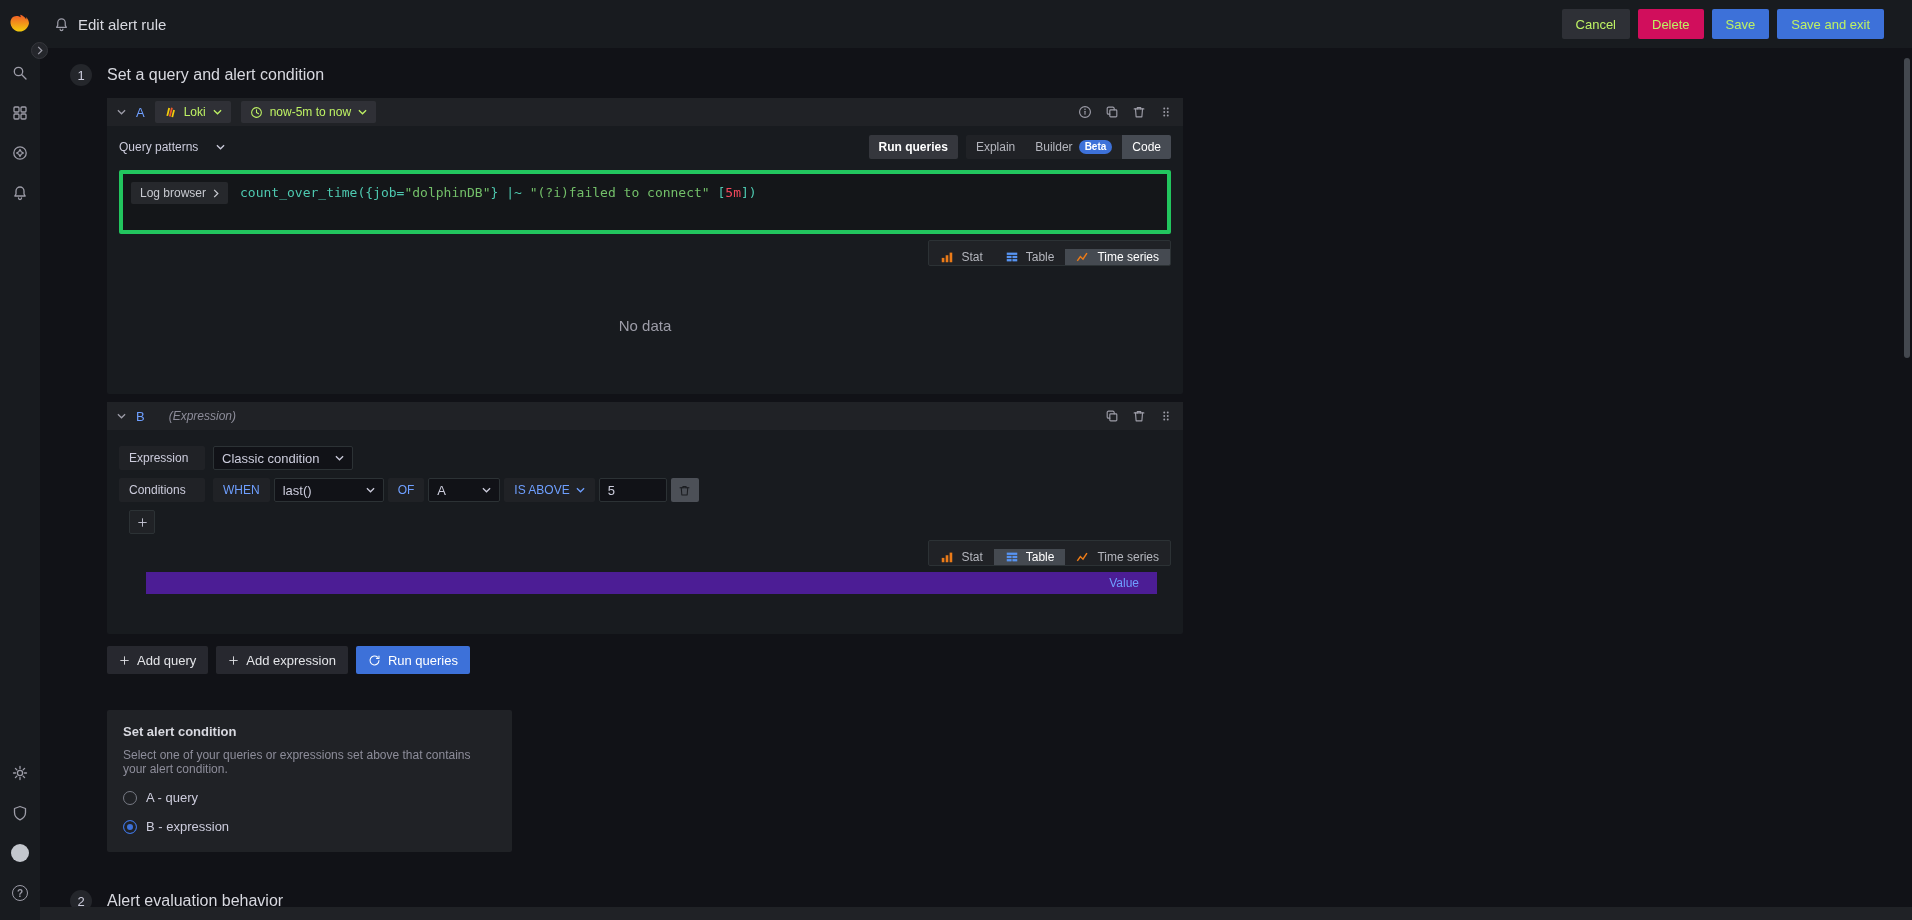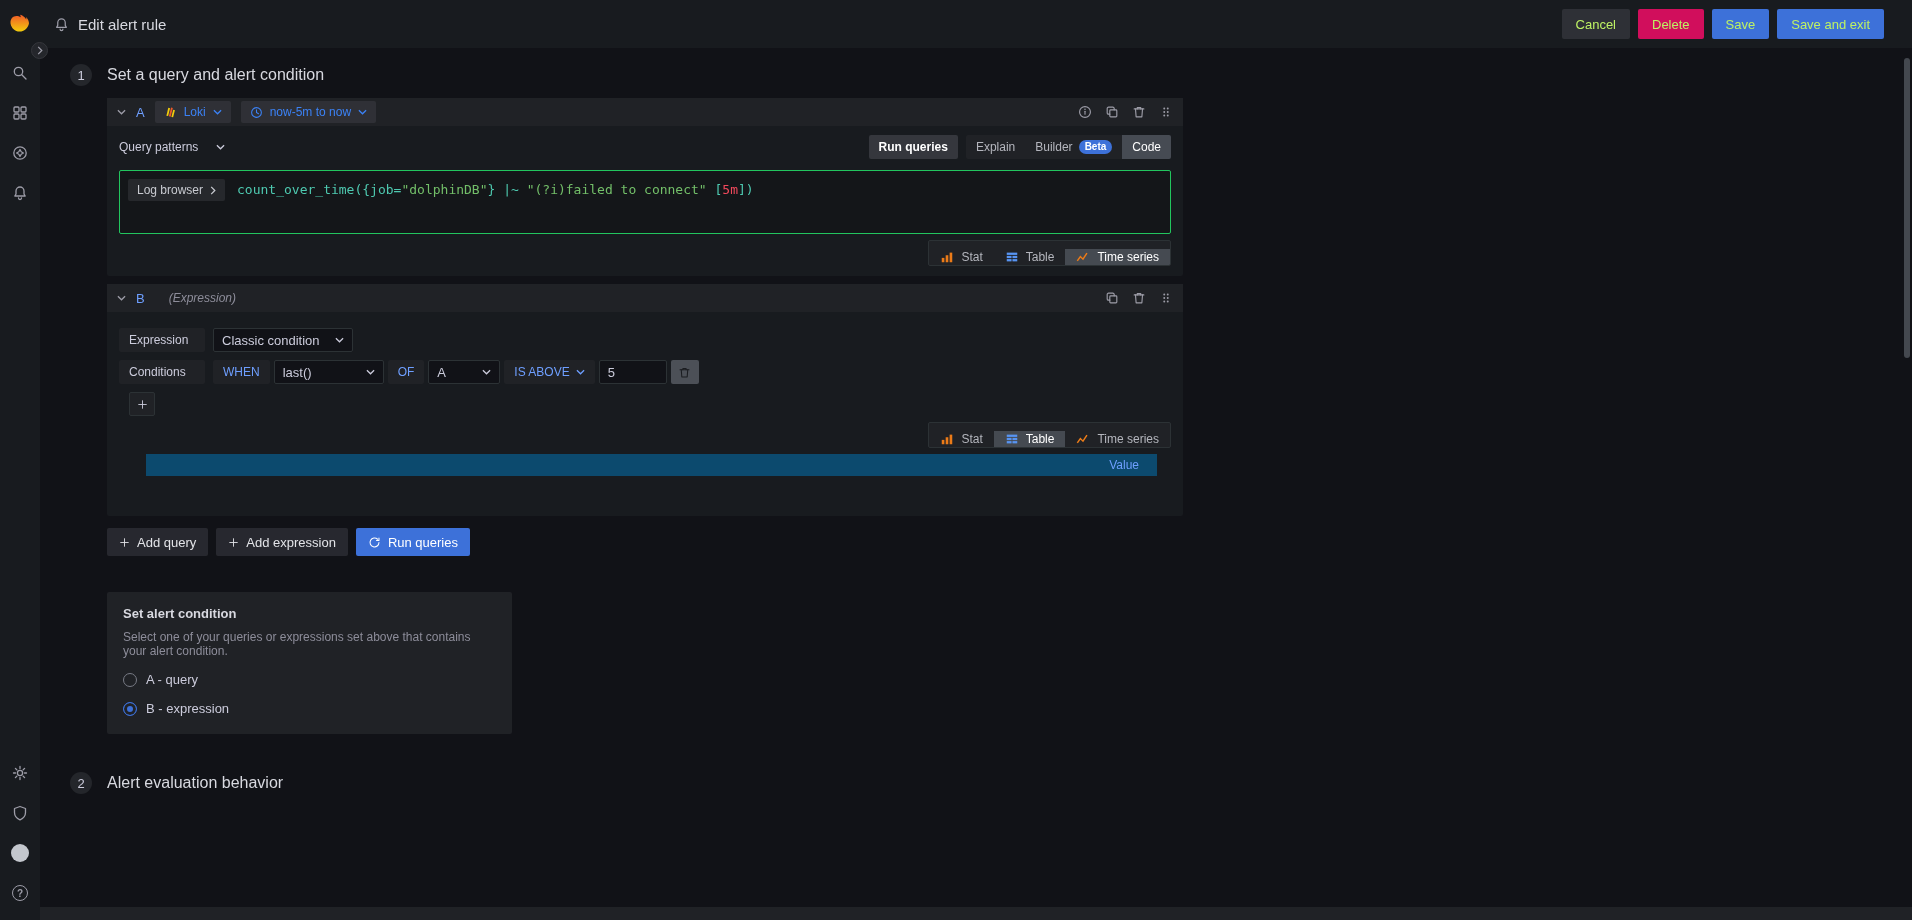--- a/index.html
+++ b/index.html
@@ -47,38 +47,38 @@
                  font-size:13px; display:flex; align-items:center; justify-content:center; flex:0 0 auto; }
   .step-title { font-size:16px; color:#d8d9e0; }
 
   .panel { width:1076px; margin-left:37px; background:#181b1f; border-radius:2px; }
   .panel-a { margin-top:12px; }
   .panel-b { margin-top:8px; }
   .panel-header { height:28px; background:#202226; display:flex; align-items:center; gap:10px;
                   padding:0 10px; color:#9d9da8; }
   .ref-letter { color:#6e9fff; font-size:13px; font-weight:500; }
   .hdr-chip { display:flex; align-items:center; gap:7px; height:22px; padding:0 9px;
-              background:rgba(204,204,220,0.09); border-radius:2px; font-size:12px; color:#3b82f6; }
+              background:rgba(204,204,220,0.09); border-radius:2px; font-size:12px; color:#bef264; }
   .header-actions { margin-left:auto; display:flex; gap:13px; color:#9d9da8; align-items:center; }
   .hicon { width:14px; height:14px; }
   .expr-kind { font-size:12px; font-style:italic; color:#8d8d9a; margin-left:14px; }
 
   .panel-body { padding:8px 12px 10px; }
   .toolbar-row { display:flex; align-items:center; justify-content:space-between; height:26px; }
   .dd { display:flex; align-items:center; gap:18px; font-size:12px; color:#ccccdc; }
   .toolbar-right { display:flex; align-items:center; gap:8px; }
   .btn-sm { height:24px; padding:0 10px; background:rgba(204,204,220,0.16); border-radius:2px;
             font-size:12px; font-weight:700; color:#fff; display:flex; align-items:center; }
   .seg-group { display:flex; background:#202226; border-radius:2px; overflow:hidden; height:24px; }
   .seg { display:flex; align-items:center; gap:6px; padding:0 10px; font-size:12px; color:#b4b6bd; }
   .seg.selected { background:#464b53; color:#fff; font-weight:500; }
   .beta { background:#3d71d9; color:#fff; font-size:10px; font-weight:700; padding:0 6px;
           height:14px; line-height:14px; border-radius:8px; }
 
-  .code-editor { margin-top:10px; height:64px; background:#141619; border:1px solid #22c55e;
+  .code-editor { margin-top:10px; height:64px; background:#141619; border:4px solid #22c55e;
                  border-radius:2px; padding:8px; display:flex; align-items:flex-start; gap:12px; }
   .log-browser { height:22px; padding:0 9px; background:rgba(204,204,220,0.1); border-radius:2px;
                  font-size:12px; color:#c8cad0; display:flex; align-items:center; gap:7px; }
   .code-line { font-family:"DejaVu Sans Mono", monospace; font-size:13px; padding-top:3px; white-space:pre; }
   .tok-teal { color:#4ec9b0; } .tok-green { color:#73bf69; } .tok-red { color:#f2495c; }
 
   .options-row { margin-top:10px; display:flex; align-items:center; gap:9px; font-size:12px; height:18px; color:#9d9da8; }
   .options-label { font-weight:700; color:#ccccdc; }
   .options-type { color:#8d8d9a; margin-left:7px; }
 
@@ -100,21 +100,21 @@
   .blue-chip { color:#6e9fff; font-size:12px; font-weight:500; background:#202226; height:24px;
                display:flex; align-items:center; gap:6px; padding:0 10px; border-radius:2px; }
   input.num { width:68px; height:24px; background:#111217; border:1px solid #2c3235; color:#ccccdc;
               border-radius:2px; padding:0 8px; font-size:13px; }
   .del-cond { width:28px; height:24px; background:#4c5057; border-radius:2px; color:#1b1d21;
               display:flex; align-items:center; justify-content:center; }
   .plus-btn { width:26px; height:24px; margin:8px 0 0 10px; background:#202226; border:1px solid #2c3235;
               border-radius:2px; color:#ccccdc; display:flex; align-items:center; justify-content:center; }
 
   .b-table { margin:6px 14px 0 27px; }
-  .b-table-header { height:22px; background:#0c4a6e; display:flex; align-items:center;
+  .b-table-header { height:22px; background:#4c1d95; display:flex; align-items:center;
                     justify-content:flex-end; padding:0 18px; }
   .b-col { color:#6e9fff; font-size:12px; font-weight:500; }
   .b-table-body { height:30px; }
 
   .actions-row { margin:12px 0 8px 37px; display:flex; gap:8px; }
   .btn-med { height:28px; padding:0 12px; border-radius:2px; font-size:13px; font-weight:500;
              display:flex; align-items:center; gap:7px; }
   .btn-med.secondary { background:rgba(204,204,220,0.12); color:#e3e4e8; }
   .btn-med.primary { background:#3d71d9; color:#fff; }
 
@@ -363,20 +363,21 @@
           </button>
           <button class="viz-item selected">
             <svg class="viz-icon" viewBox="0 0 16 16">
                 <path d="M1.5 12.5l3.5-5 3 3 4.5-7" fill="none" stroke="#eb7b18" stroke-width="1.7"></path>
               </svg>
             <span>Time series</span>
           </button>
         </div>
       </div>
 
+      <div class="nodata">No data</div>
     </div>
   </div>
 
   <div class="panel panel-b">
     <div class="panel-header">
       <span>
           <svg class="cv" viewBox="0 0 10 6">
             <path d="M1 1l4 4 4-4"></path>
           </svg>
         </span>

